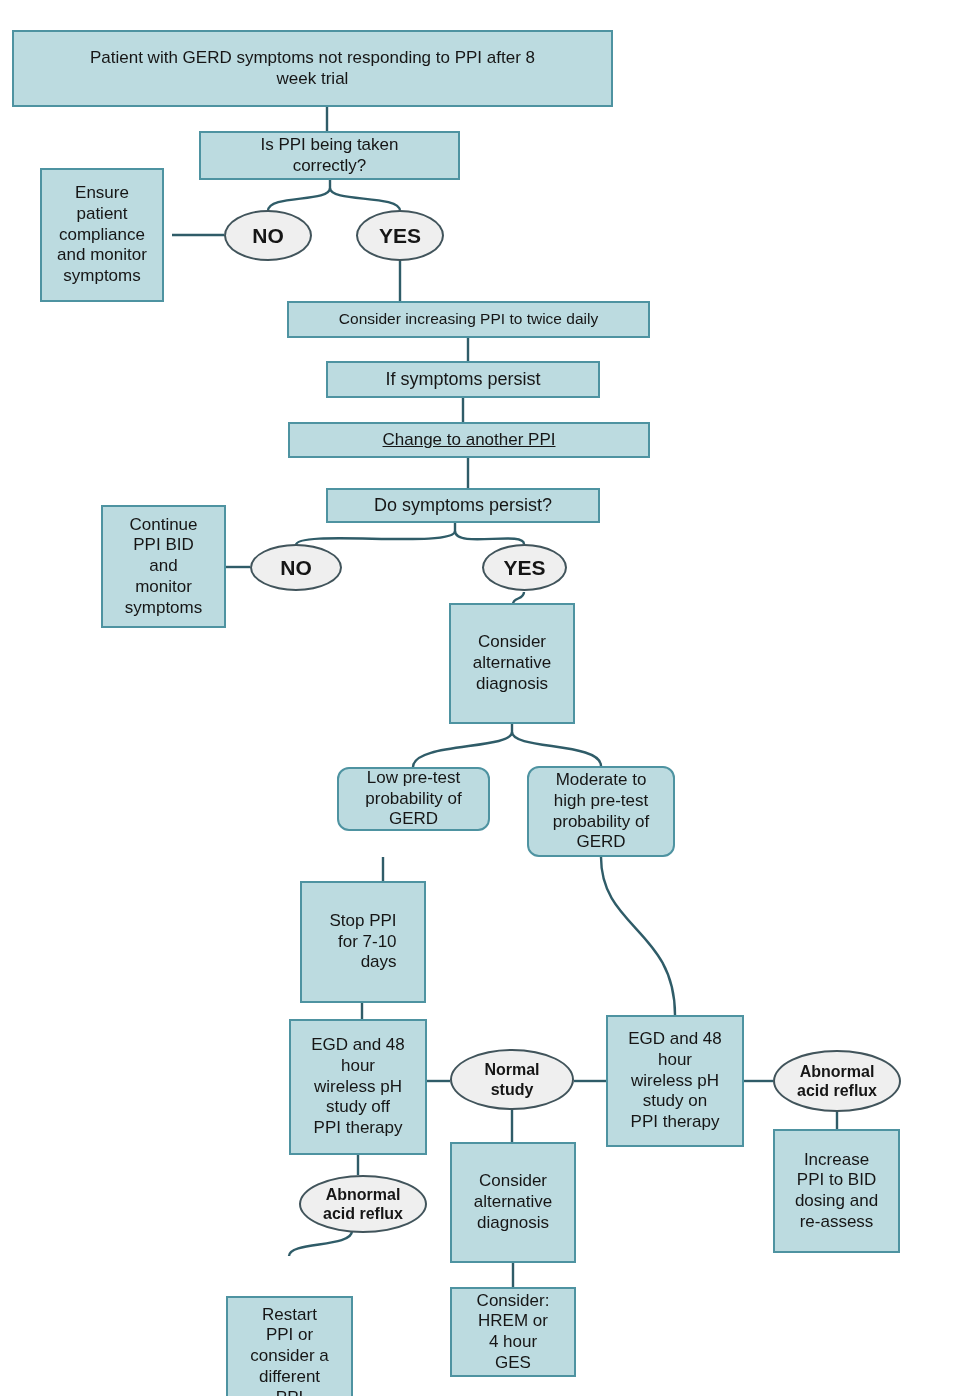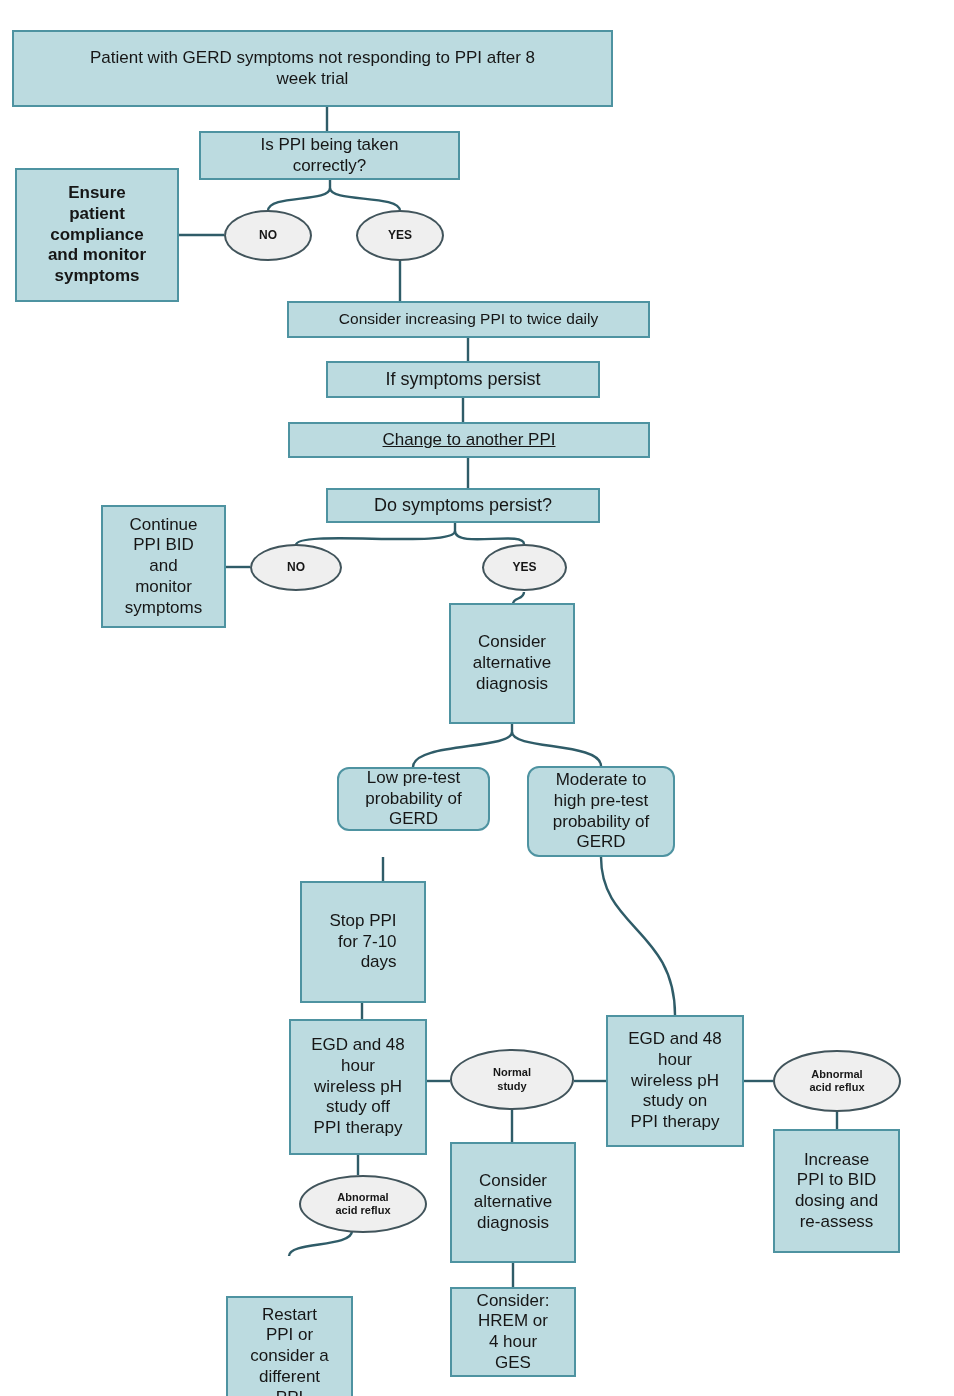--- a/index.html
+++ b/index.html
@@ -43,25 +43,25 @@
   .oval{
     position:absolute;
     box-sizing:border-box;
     background:var(--ellipse-fill);
     border:2.5px solid var(--ellipse-border);
     border-radius:50%;
     display:flex;align-items:center;justify-content:center;
     text-align:center;
     white-space:pre-line;
     font-weight:bold;
-    font-size:11px;
+    font-size:16px;
     line-height:1.2;
     color:var(--text);
   }
-  .oval.small{font-size:12px;}
+  .oval.small{font-size:21px;}
 </style>
 </head>
 <body>
 
 <div class="canvas">
 
   <svg class="wires" width="954" height="1396" viewBox="0 0 954 1396">
     <path d="M327,107 V131"></path>
     <path d="M330,180 V188"></path>
     <path d="M330,188 C330,203 268,194 268,211"></path>
@@ -91,21 +91,21 @@
     <path d="M601,857 C601,928 675,930 675,1015"></path>
     <path d="M352,1231 C352,1248 289,1241 289,1256"></path>
   </svg>
 
   <div class="box" style="left:12px;top:30px;width:601px;height:77px;">Patient with GERD symptoms not responding to PPI after 8
 week trial</div>
 
   <div class="box" style="left:199px;top:131px;width:261px;height:49px;">Is PPI being taken
 correctly?</div>
 
-  <div class="box" style="left:15px;top:168px;width:164px;height:134px;font-weight:bold;">Ensure
+  <div class="box" style="left:40px;top:168px;width:124px;height:134px;">Ensure
 patient
 compliance
 and monitor
 symptoms</div>
 
   <div class="oval small" style="left:224px;top:210px;width:88px;height:51px;">NO</div>
 
   <div class="oval small" style="left:356px;top:210px;width:88px;height:51px;">YES</div>
 
   <div class="box" style="left:287px;top:301px;width:363px;height:37px;font-size:15.5px;">Consider increasing PPI to twice daily</div>

